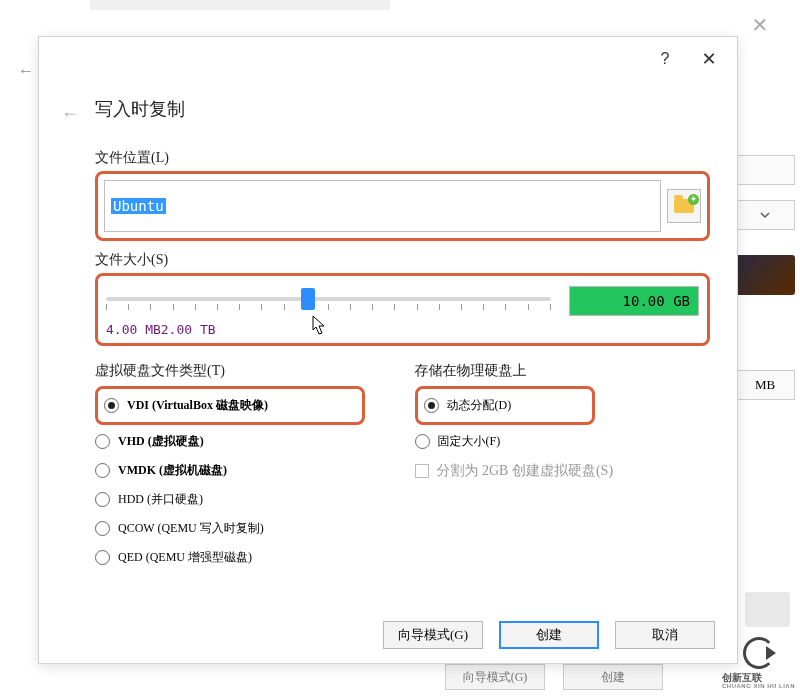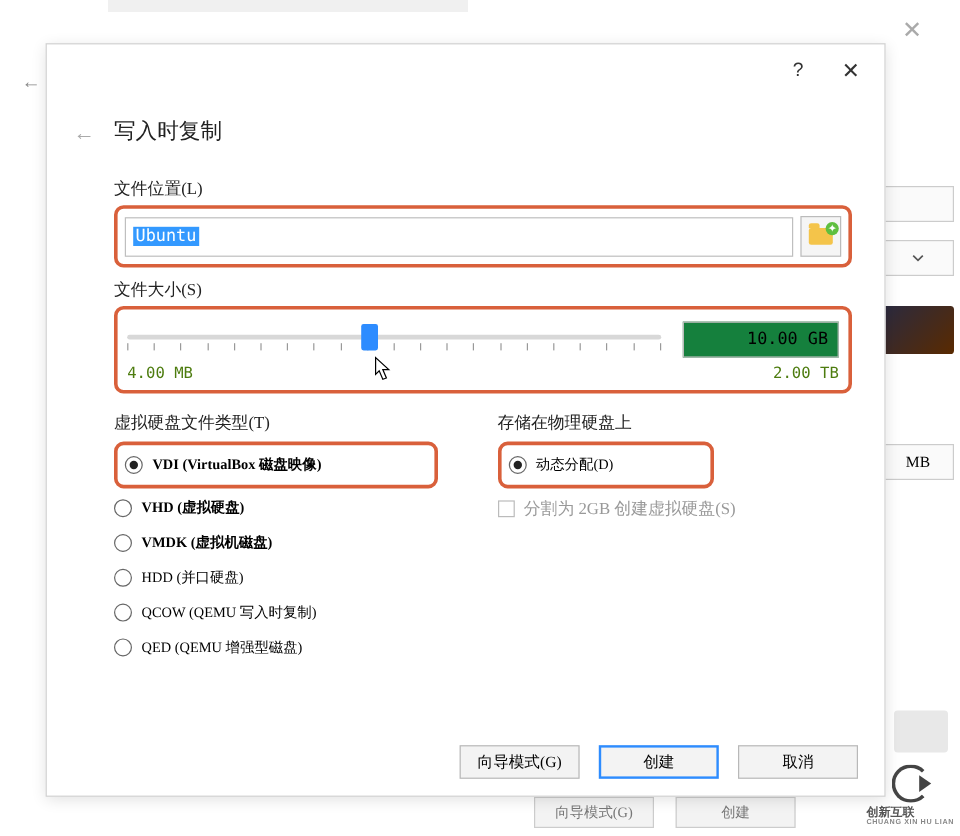--- a/index.html
+++ b/index.html
@@ -85,21 +85,21 @@
       font-size: 14px; color:#222; margin-bottom: 4px;
     }
     
     
     .file-row {
       display:flex; align-items:center; gap:6px;
       border: 3px solid #d9603b; border-radius: 8px;
       padding: 6px; margin-bottom: 10px;
     }
     .file-input {
-      flex:1; height:33px; border:1px solid #bfbfbf;
+      flex:1; height:52px; border:1px solid #bfbfbf;
       padding:0 6px; display:flex; align-items:center;
       font-family: monospace, "SimSun"; font-size:14px;
     }
     .file-input .seltext { background:#3399ff; color:#fff; padding:0 2px; }
     .browse-btn {
       width:34px; height:34px; border:1px solid #bbb; background:#f5f5f5;
       display:flex; align-items:center; justify-content:center;
       position:relative;
     }
     .folder-icon { position:relative; width:20px; height:14px; background:#f4c44a; border-radius:2px; }
@@ -125,25 +125,25 @@
     .slider-thumb {
       position:absolute; top:2px; left:45.5%;
       width:14px; height:22px; background:#2d8cff;
       border-radius:2px; transform:translateX(-50%);
     }
     .cursor {
       position:absolute; top:28px; left:46%;
       font-size:18px; color:#000;
     }
     .size-value {
-      width:130px; height:30px; border:1px solid #bbb; background:#15803d;
+      width:130px; height:30px; border:1px solid #bbb; background:#22c55e;
       display:flex; align-items:center; justify-content:flex-end;
       padding:0 8px; font-family: monospace; font-size:14px;
     }
-    .size-minmax { display:flex; justify-content:space-between; margin-top:6px; font-family:monospace; font-size:13px; color:#4d7c0f; }
+    .size-minmax { display:flex; justify-content:flex-start; margin-top:6px; font-family:monospace; font-size:13px; color:#701a75; }
     
     
     .cols { display:flex; gap:24px; }
     .col { flex:1; }
     .col .section-label { margin-bottom:6px; }
     
     .radio-group {}
     .radio-row {
       display:flex; align-items:center; gap:8px;
       padding:6px 0;
@@ -311,20 +311,24 @@
 
       <div class="col col-right">
         <div class="section-label">存储在物理硬盘上</div>
         <div class="radio-group">
           <div class="red-box">
             <div class="radio-row">
               <div class="radio checked"></div>
               <span>动态分配(D)</span>
             </div>
           </div>
+          <div class="radio-row">
+            <div class="radio"></div>
+            <span>固定大小(F)</span>
+          </div>
           <div class="checkbox-row">
             <div class="checkbox"></div>
             <span>分割为 2GB 创建虚拟硬盘(S)</span>
           </div>
         </div>
       </div>
     </div>
   </div>
 
   <div class="dialog-buttons">

